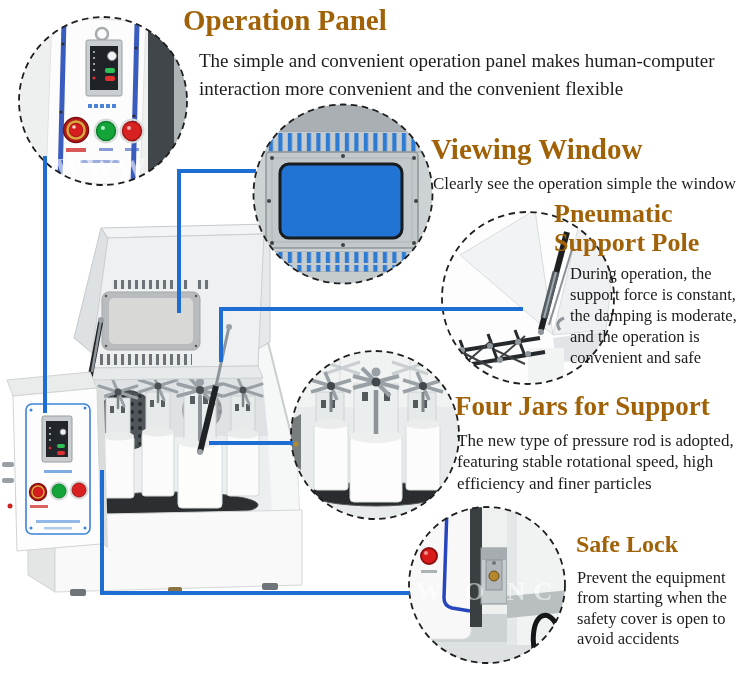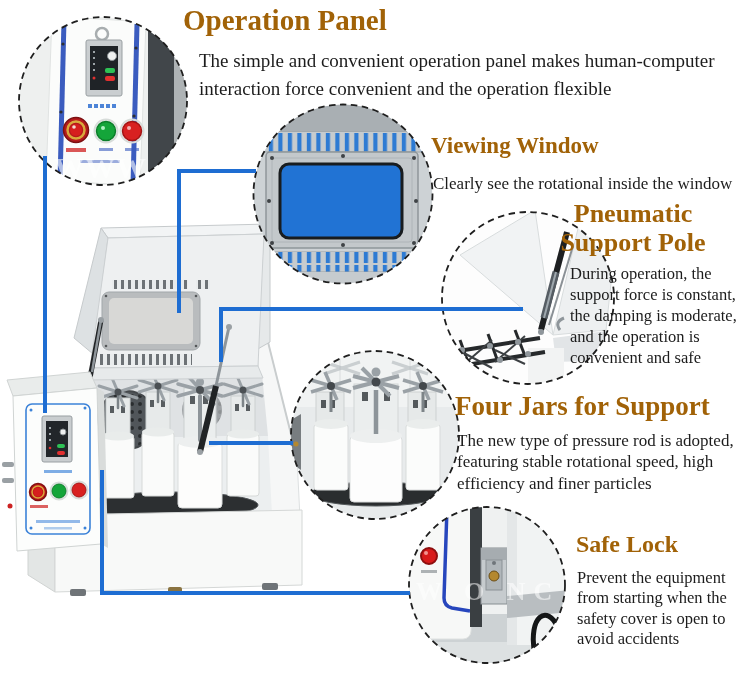--- a/index.html
+++ b/index.html
@@ -7,23 +7,23 @@
     position:relative;width:751px;height:682px;background:#ffffff;
     font-family:"Liberation Serif",serif;overflow:hidden;
   }
   svg.scene{position:absolute;left:0;top:0;}
   .ct{position:absolute;}
   .c-title{font-weight:700;color:#a16207;line-height:1.12;white-space:pre-line;}
   .c-desc{color:#1c1c1c;white-space:pre-line;}
   .nowrap{white-space:nowrap;}
   .op-t{left:183px;top:4px;font-size:29px;}
   .op-d{left:199px;top:47px;font-size:19px;line-height:1.47;width:525px;}
-  .vw-t{left:431px;top:133px;font-size:23px;text-align:center;}
+  .vw-t{left:431px;top:133px;font-size:29px;text-align:center;}
   .vw-d{left:433px;top:174px;font-size:17px;}
-  .pn-t{left:540px;top:199px;font-size:26px;width:186px;text-align:center;}
+  .pn-t{left:554px;top:199px;font-size:26px;width:186px;text-align:left;}
   .pn-d{left:570px;top:263px;font-size:16.5px;line-height:1.28;width:186px;}
   .fj-t{left:455px;top:391px;font-size:27px;}
   .fj-d{left:457px;top:430px;font-size:17px;line-height:1.26;width:302px;}
   .sl-t{left:576px;top:531px;font-size:24px;}
   .sl-d{left:577px;top:568px;font-size:16.5px;line-height:1.24;width:184px;}
 </style>
 </head>
 <body>
 
 <div class="stage">
@@ -438,24 +438,24 @@
     <line x1="45" y1="156" x2="45" y2="413" stroke="#1e6dd2"></line>
     <polyline points="256,171 179,171 179,313" stroke="#1e6dd2"></polyline>
     <polyline points="221,362 221,309 523,309" stroke="#1e6dd2"></polyline>
     <line x1="209" y1="443" x2="293" y2="443" stroke="#1e6dd2"></line>
     <polyline points="102,470 102,593 410,593" stroke="#1e6dd2"></polyline>
   </g>
 </svg>
 
   <div class="ct op-t c-title nowrap">Operation Panel</div>
   <div class="ct op-d c-desc">The simple and convenient operation panel makes human-computer
-interaction force convenient and the operation flexible</div>
+interaction more convenient and the convenient flexible</div>
 
   <div class="ct vw-t c-title nowrap">Viewing Window</div>
-  <div class="ct vw-d c-desc nowrap">Clearly see the rotational inside the window</div>
+  <div class="ct vw-d c-desc nowrap">Clearly see the operation simple the window</div>
 
   <div class="ct pn-t c-title">Pneumatic
 Support Pole</div>
   <div class="ct pn-d c-desc">During operation, the
 support force is constant,
 the damping is moderate,
 and the operation is
 convenient and safe</div>
 
   <div class="ct fj-t c-title nowrap">Four Jars for Support</div>

